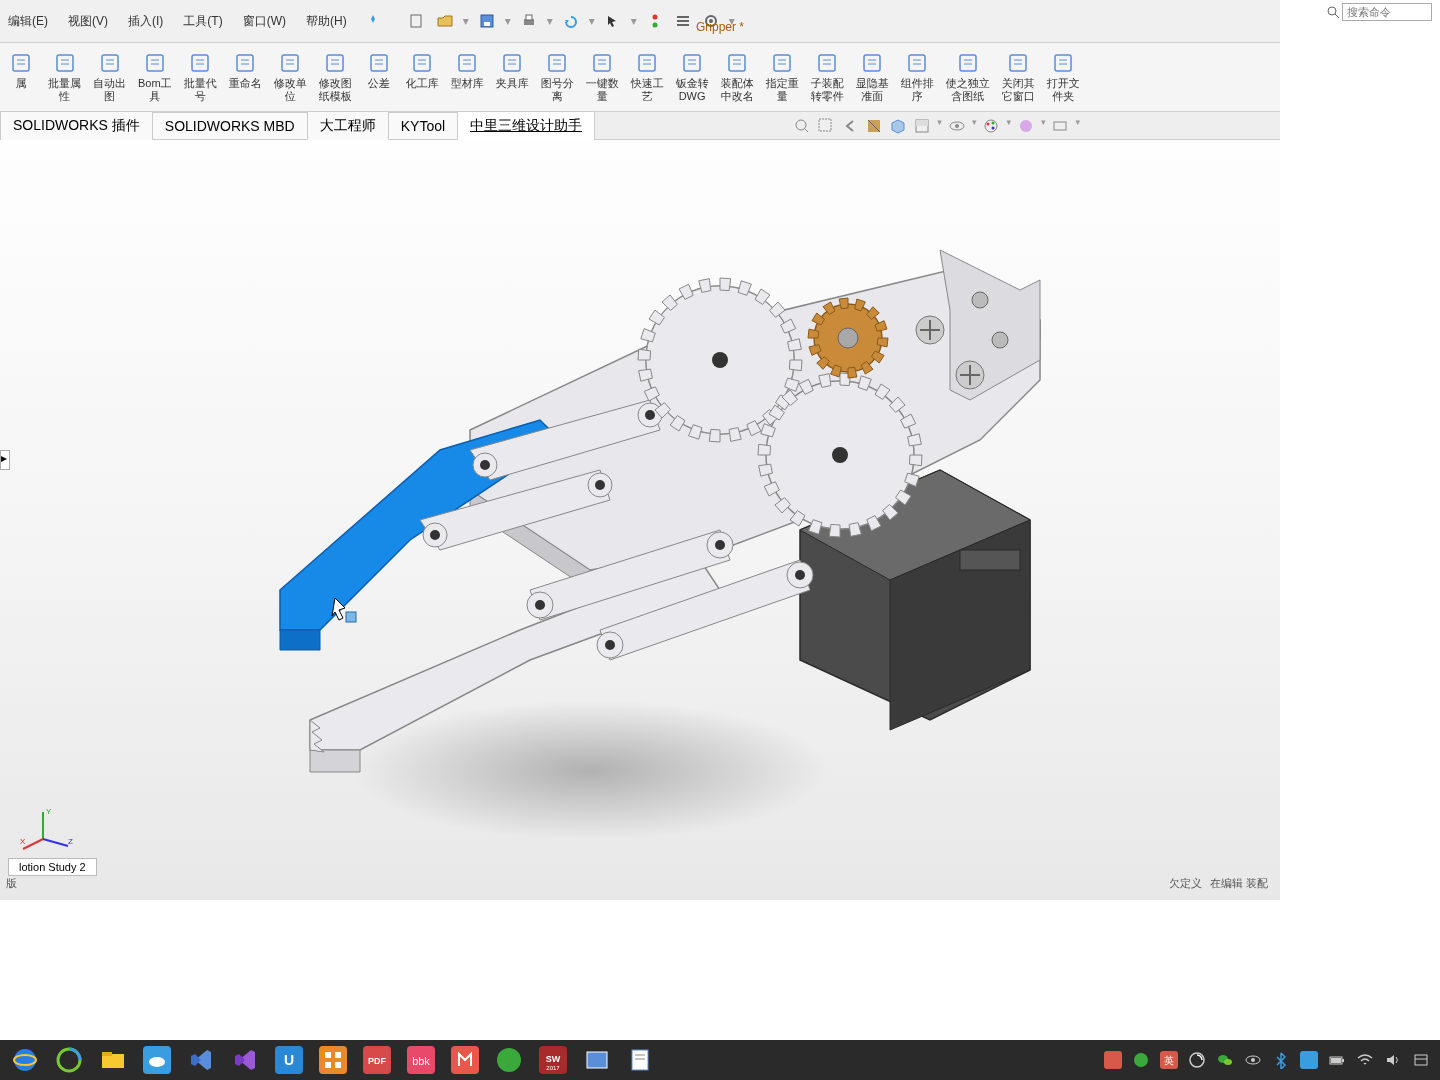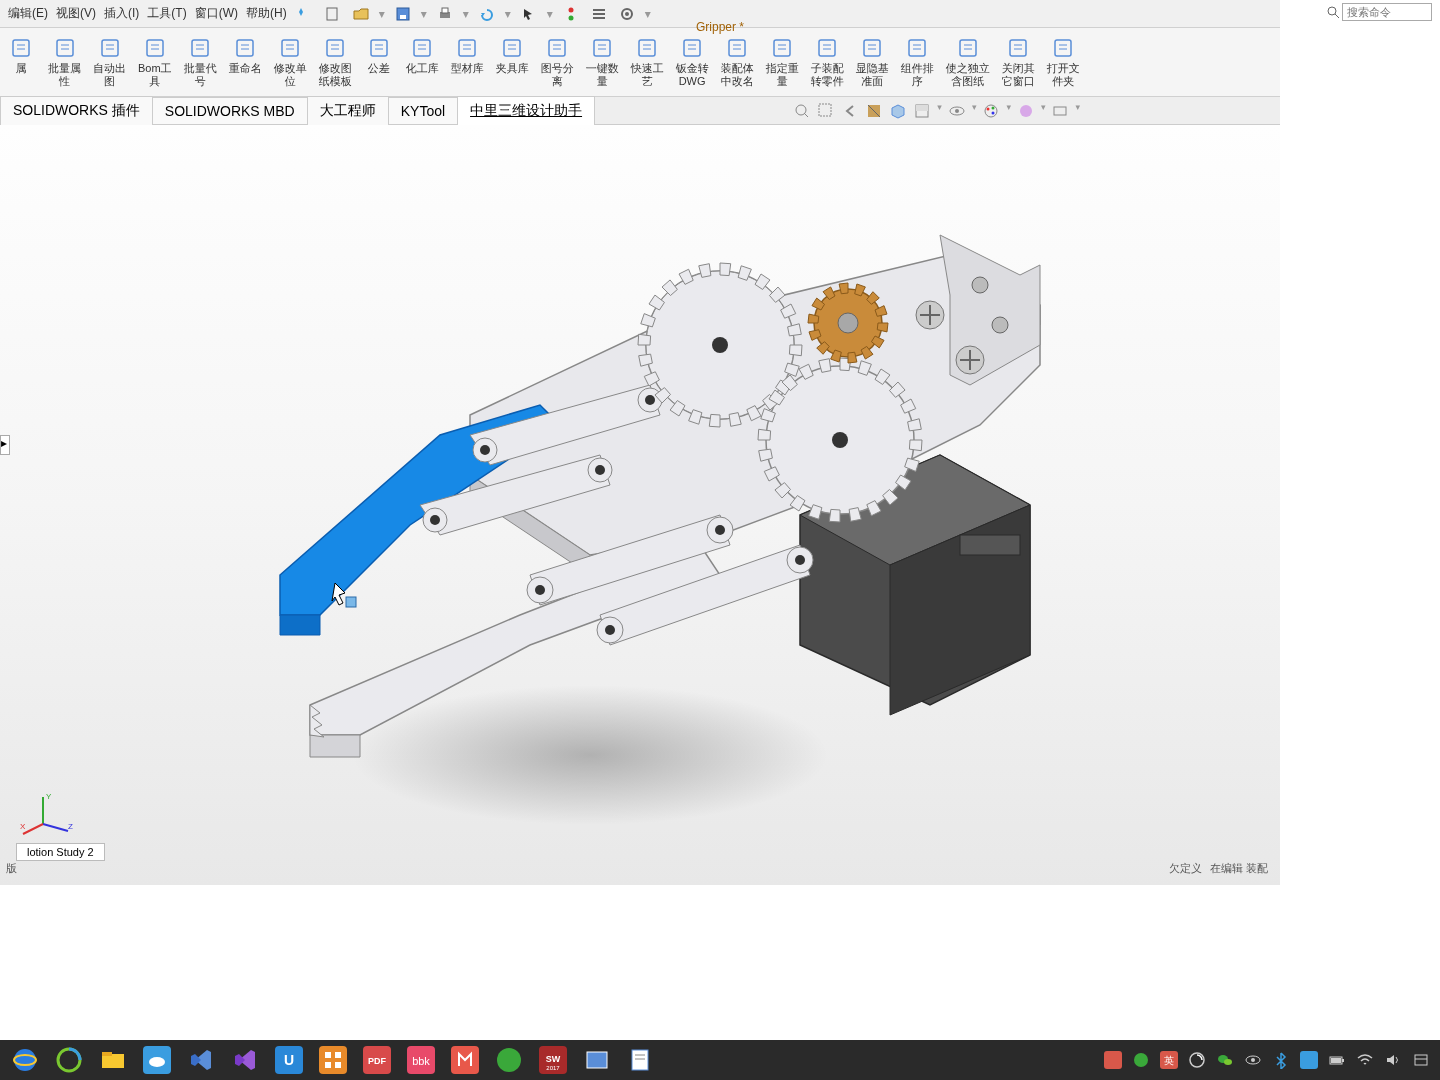--- a/index.html
+++ b/index.html
@@ -1,18 +1,18 @@
 <!DOCTYPE html>
 <html><head>
 <meta charset="utf-8">
 <style>
 * { margin: 0; padding: 0; box-sizing: border-box; }
 body { font-family: "Microsoft YaHei", Arial, sans-serif; font-size: 12px; background: #fff; overflow: hidden; width: 1280px; height: 960px; }
 
-.menubar { height: 28px; background: #f0f0f0; display: flex; align-items: center; padding: 0 4px; border-bottom: 1px solid #d0d0d0; }
+.menubar { height: 43px; background: #f0f0f0; display: flex; align-items: center; padding: 0 4px; gap: 12px; border-bottom: 1px solid #d0d0d0; }
 .menu-item { padding: 2px 4px; cursor: pointer; color: #333; }
 .qat { display: flex; align-items: center; gap: 8px; margin-left: 12px; }
 .qat-icon { width: 20px; height: 20px; display: flex; align-items: center; justify-content: center; cursor: pointer; }
 .doc-title { position: absolute; left: 50%; transform: translateX(-50%); top: 20px; color: #a16207; }
 .search-box { position: absolute; right: 8px; top: 3px; display: flex; align-items: flex-end; }
 .search-input { border: 1px solid #aaa; padding: 2px 4px; width: 90px; font-size: 11px; }
 
 .ribbon { background: #f5f5f5; border-bottom: 1px solid #d0d0d0; display: flex; padding: 4px 0; }
 .ribbon-btn { display: flex; flex-direction: column; align-items: center; padding: 4px 6px; cursor: pointer; min-width: 42px; }
 .ribbon-icon { width: 24px; height: 24px; margin-bottom: 2px; }
@@ -25,21 +25,21 @@
 .vt-icon { width: 18px; height: 18px; cursor: pointer; }
 
 .viewport { position: relative; width: 100%; height: 760px; background: linear-gradient(180deg, #fefefe 0%, #f5f5f5 50%, #e8e8e8 100%); overflow: hidden; }
 .edge-btn { position: absolute; left: 0; top: 310px; width: 10px; height: 20px; border: 1px solid #aaa; background: #fff; cursor: pointer; }
 
 .model-img { position: absolute; left: 160px; top: 90px; width: 920px; height: 560px; }
 .shadow { position: absolute; left: 200px; top: 500px; width: 780px; height: 260px; background: radial-gradient(ellipse 340px 100px at 50% 50%, rgba(0,0,0,.25), transparent 70%); }
 
 .triad { position: absolute; left: 18px; bottom: 46px; width: 60px; height: 50px; }
 
-.bottom-tabs { position: absolute; bottom: 24px; left: 16px; background: #efefef; display: flex; }
+.bottom-tabs { position: absolute; bottom: 24px; left: 8px; background: #efefef; display: flex; }
 .btab { padding: 2px 10px; border: 1px solid #bbb; background: #f5f5f5; font-size: 11px; }
 .btab.active { background: #fff; }
 
 .status { position: absolute; bottom: 6px; left: 0; right: 0; height: 18px; font-size: 11px; color: #555; display: flex; }
 .status-left { padding-left: 6px; }
 .status-right { margin-left: auto; display: flex; gap: 8px; padding-right: 12px; }
 
 .taskbar { position: absolute; bottom: 0; left: 0; right: 0; height: 40px; background: #2a2a2a; display: flex; align-items: center; padding: 0 4px; gap: 2px; }
 .tb-icon { width: 42px; height: 36px; display: flex; align-items: center; justify-content: center; cursor: pointer; border-radius: 2px; }
 .tb-img { width: 28px; height: 28px; }

